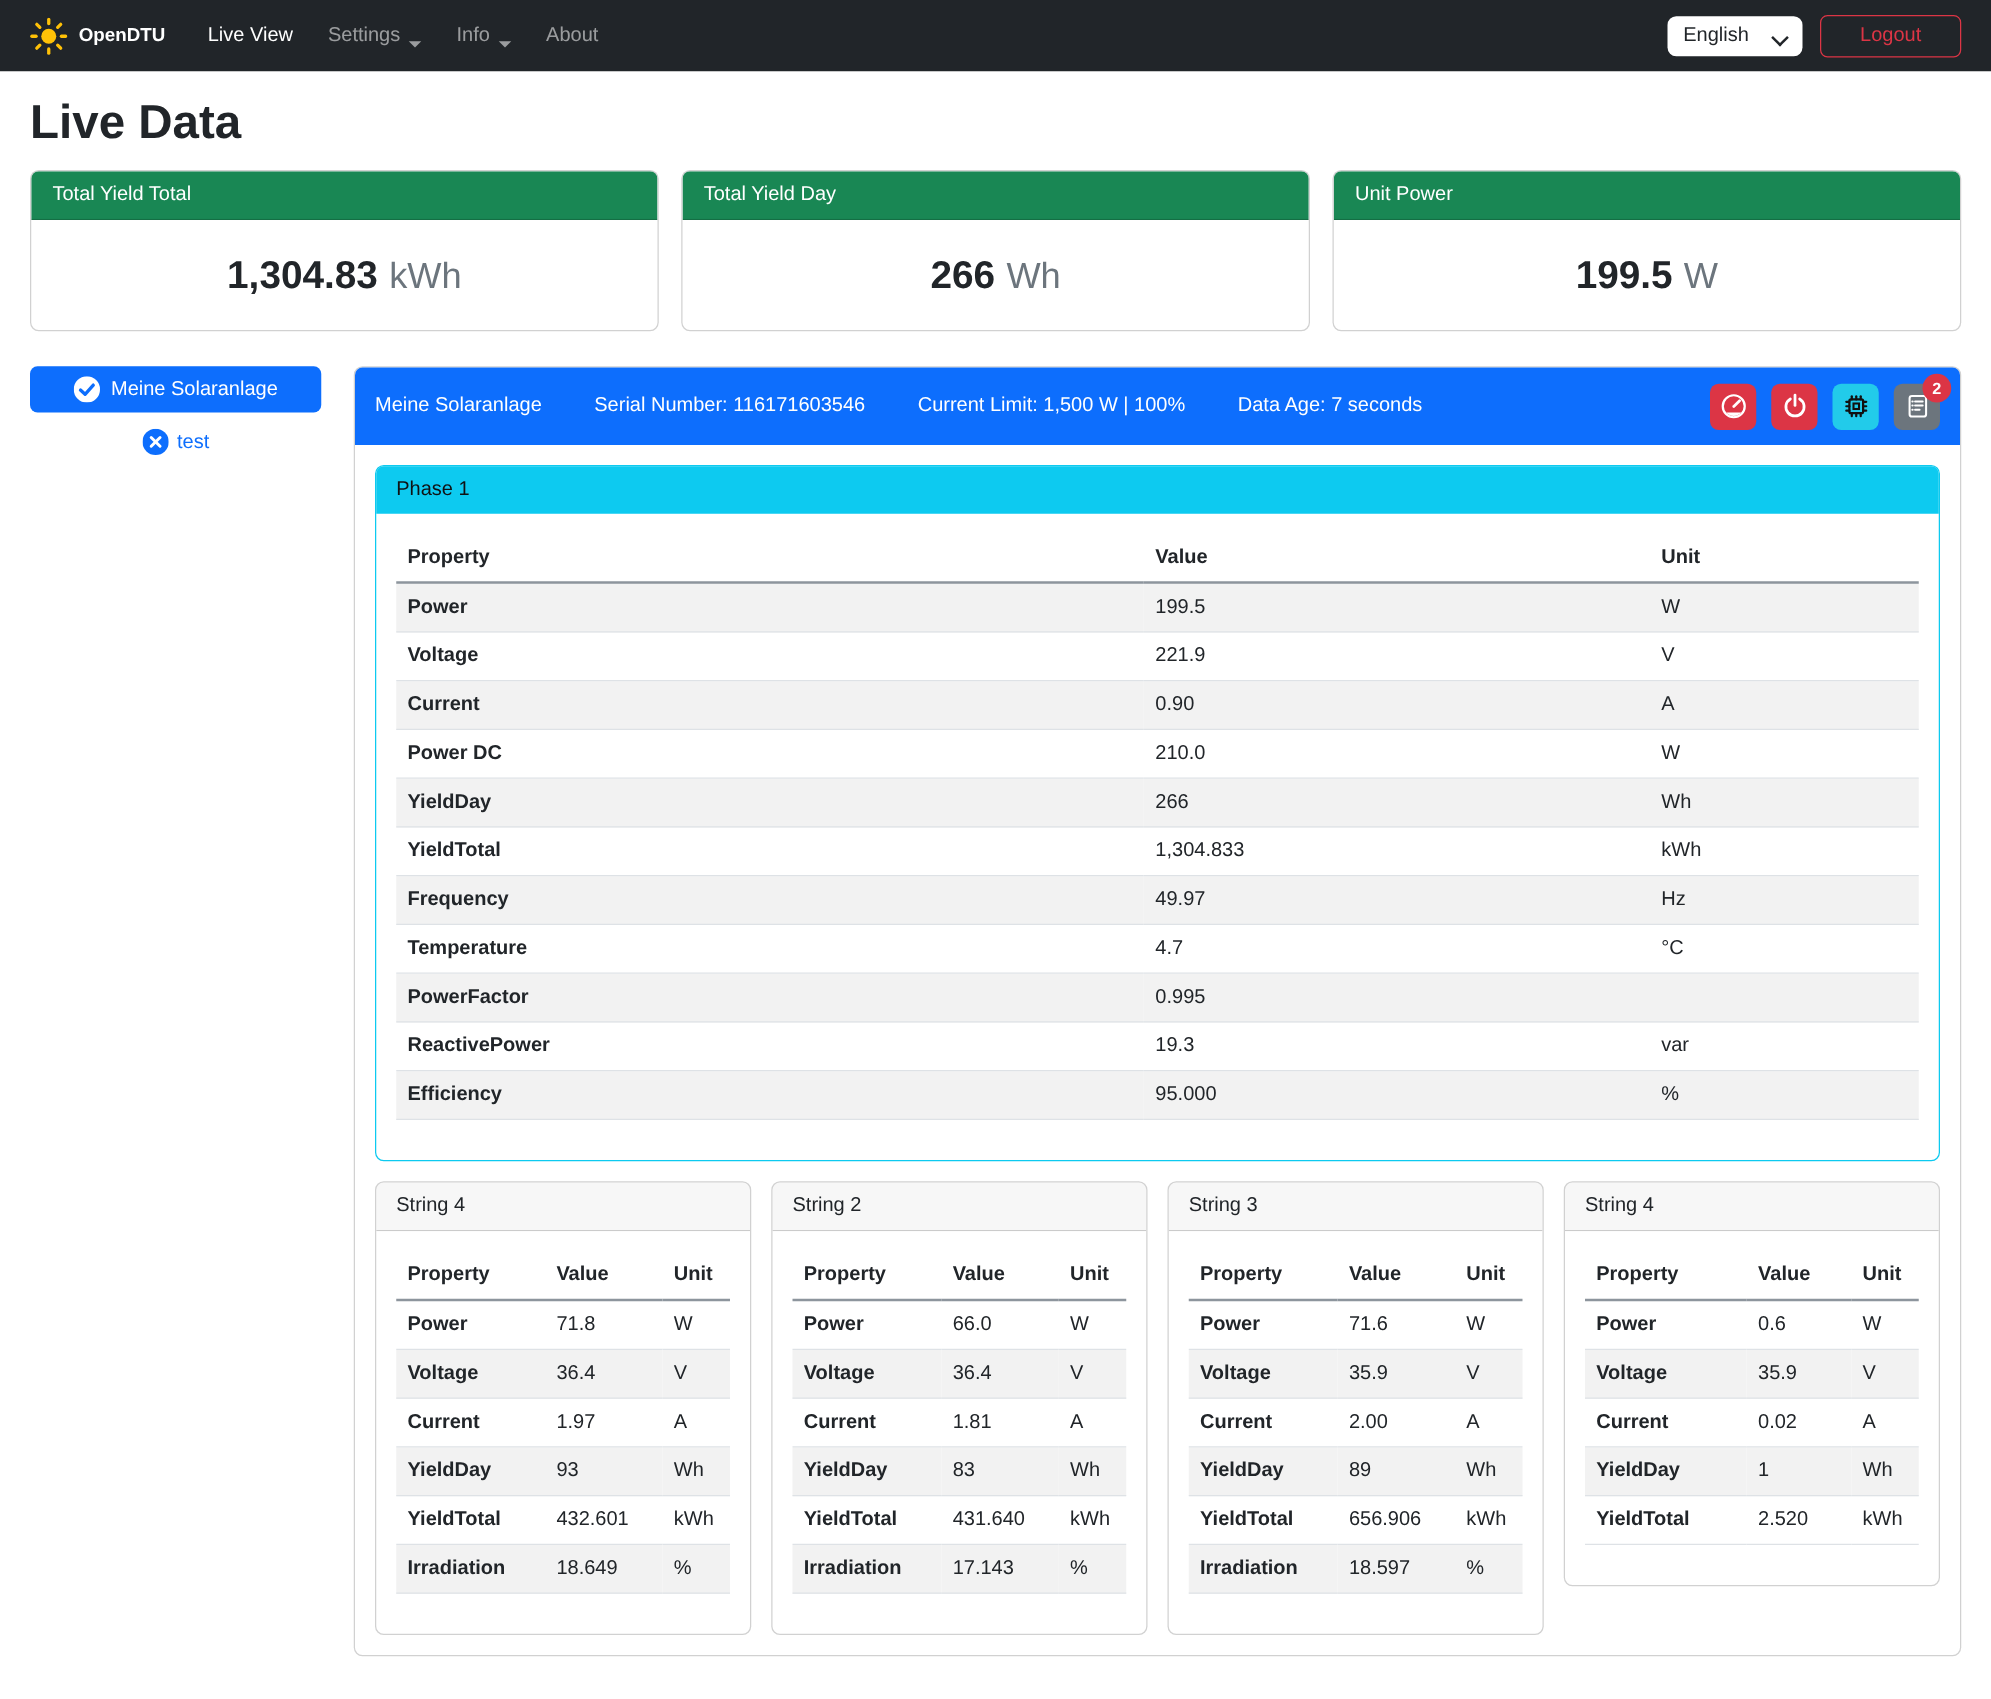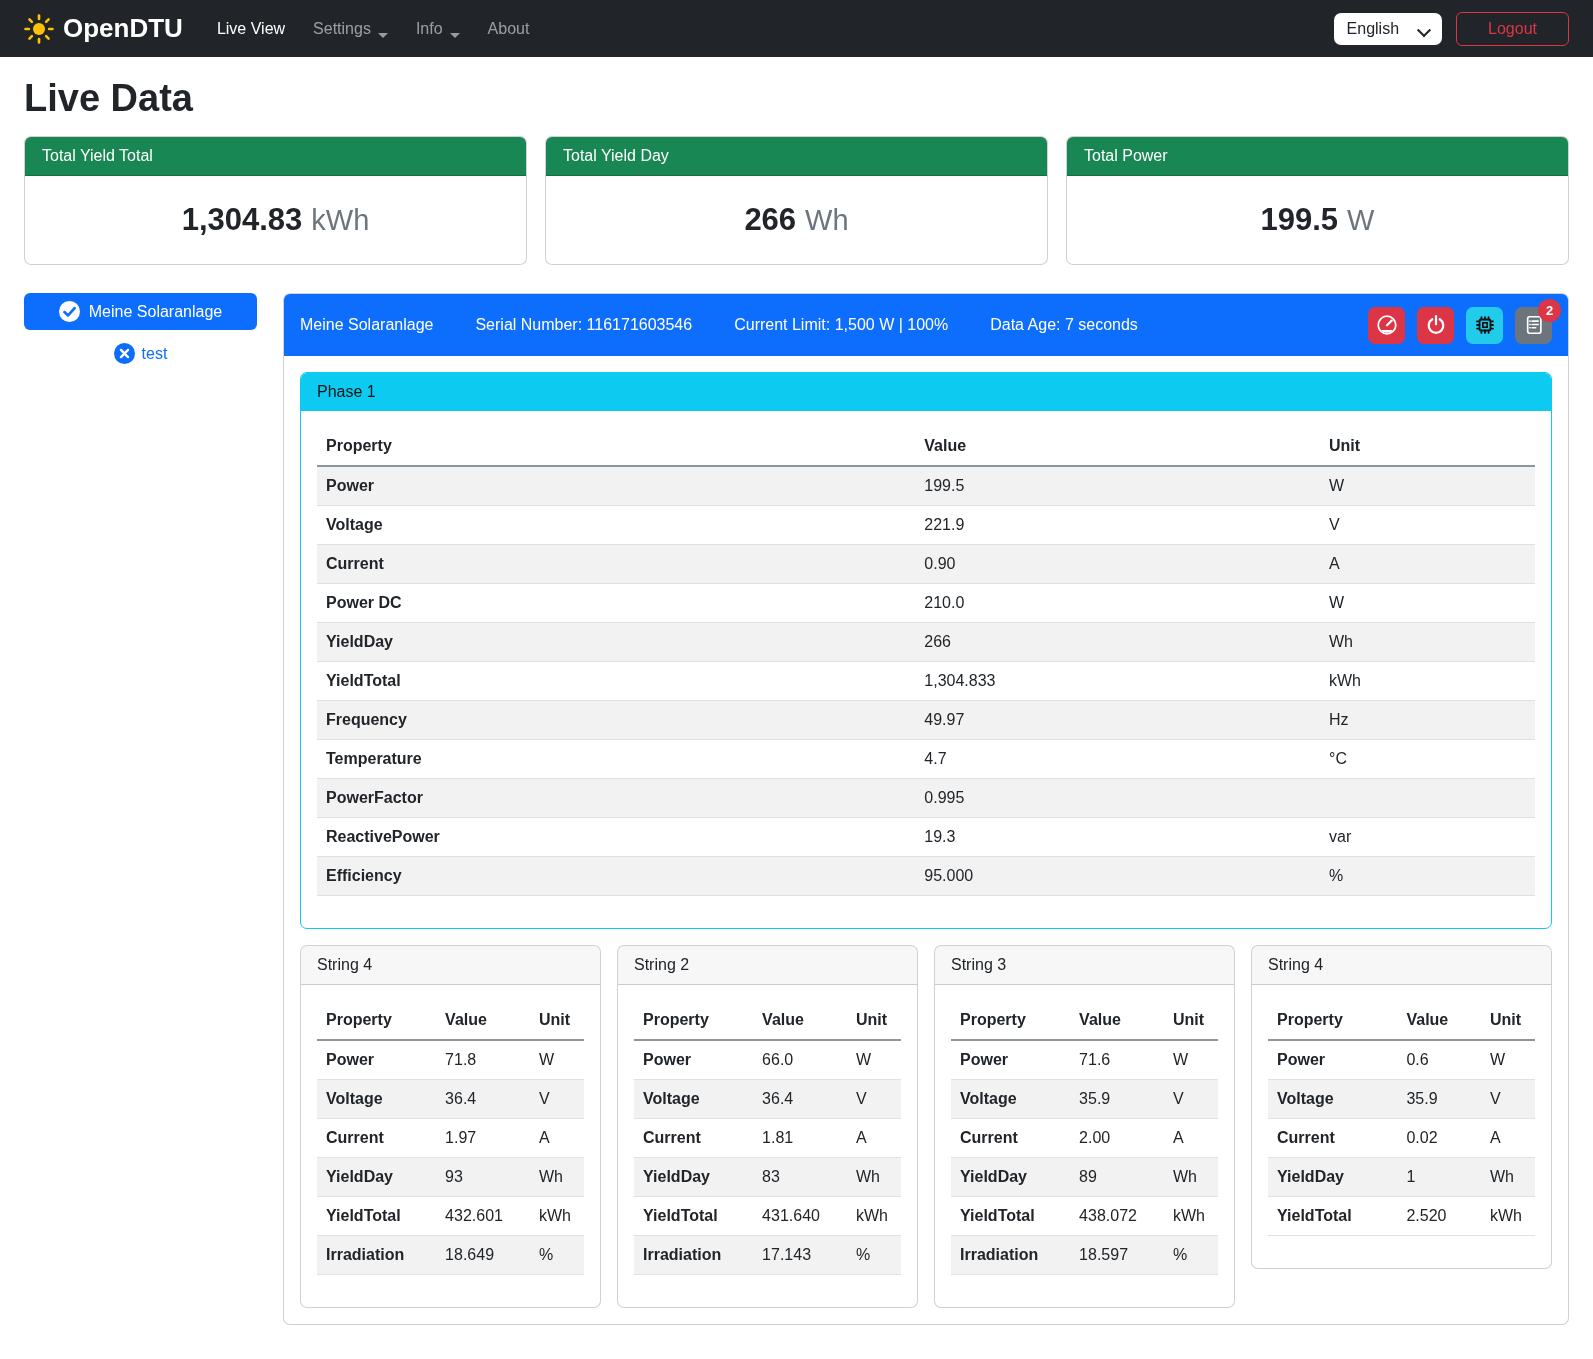--- a/index.html
+++ b/index.html
@@ -5,21 +5,21 @@
   * { box-sizing: border-box; }
   html,body { margin:0; padding:0; background:#fff; }
   body {
     width:1593px; height:1359px;
     font-family:"Liberation Sans","DejaVu Sans",sans-serif;
     color:#212529; font-size:16px;
   }
 
   
   .navbar { background:#212529; height:57px; display:flex; align-items:center; padding:0 24px; }
-  .brand { display:flex; align-items:center; gap:9px; color:#fff; font-size:26px; font-weight:700; cursor:pointer; }
+  .brand { display:flex; align-items:center; gap:9px; color:#fff; font-size:15px; font-weight:700; cursor:pointer; }
   .nav-links { display:flex; align-items:center; margin-left:20px; }
   .nav-link { color:rgba(255,255,255,.55); padding:8px 14px; cursor:pointer; display:flex; align-items:flex-end; gap:7px; }
   .nav-link.active { color:#fff; }
   .caret { width:0; height:0; border-left:5px solid transparent; border-right:5px solid transparent; border-top:5px solid rgba(255,255,255,.55); display:inline-block; margin-top:2px; }
   .nav-right { margin-left:auto; display:flex; align-items:center; gap:14px; }
   .lang-select { background:#fff; color:#212529; border-radius:7px; padding:7px 13px; display:flex; align-items:flex-end; gap:20px; cursor:pointer; }
   .chev { width:10px; height:10px; border-right:2px solid #212529; border-bottom:2px solid #212529; transform:rotate(45deg) translate(-2px,-2px); }
   .logout-btn { background:transparent; border:1px solid #dc3545; color:#dc3545; border-radius:6px; padding:7px 31px; font-size:16px; cursor:pointer; font-family:inherit; }
 
   
@@ -123,21 +123,21 @@
         <span class="summary-value">1,304.83</span><span class="summary-unit">kWh</span>
       </div>
     </div>
     <div class="card summary-card">
       <div class="card-header">Total Yield Day</div>
       <div class="card-body">
         <span class="summary-value">266</span><span class="summary-unit">Wh</span>
       </div>
     </div>
     <div class="card summary-card">
-      <div class="card-header">Total Power</div>
+      <div class="card-header">Unit Power</div>
       <div class="card-body">
         <span class="summary-value">199.5</span><span class="summary-unit">W</span>
       </div>
     </div>
   </div>
 
   <div class="main-row">
 
     <div class="sidebar">
       <div class="inverter-btn">
@@ -419,21 +419,21 @@
                       <td>2.00</td>
                       <td>A</td>
                     </tr>
                     <tr class="striped">
                       <th>YieldDay</th>
                       <td>89</td>
                       <td>Wh</td>
                     </tr>
                     <tr>
                       <th>YieldTotal</th>
-                      <td>438.072</td>
+                      <td>656.906</td>
                       <td>kWh</td>
                     </tr>
                     <tr class="striped">
                       <th>Irradiation</th>
                       <td>18.597</td>
                       <td>%</td>
                     </tr>
                   </tbody>
               </table>
             </div>

